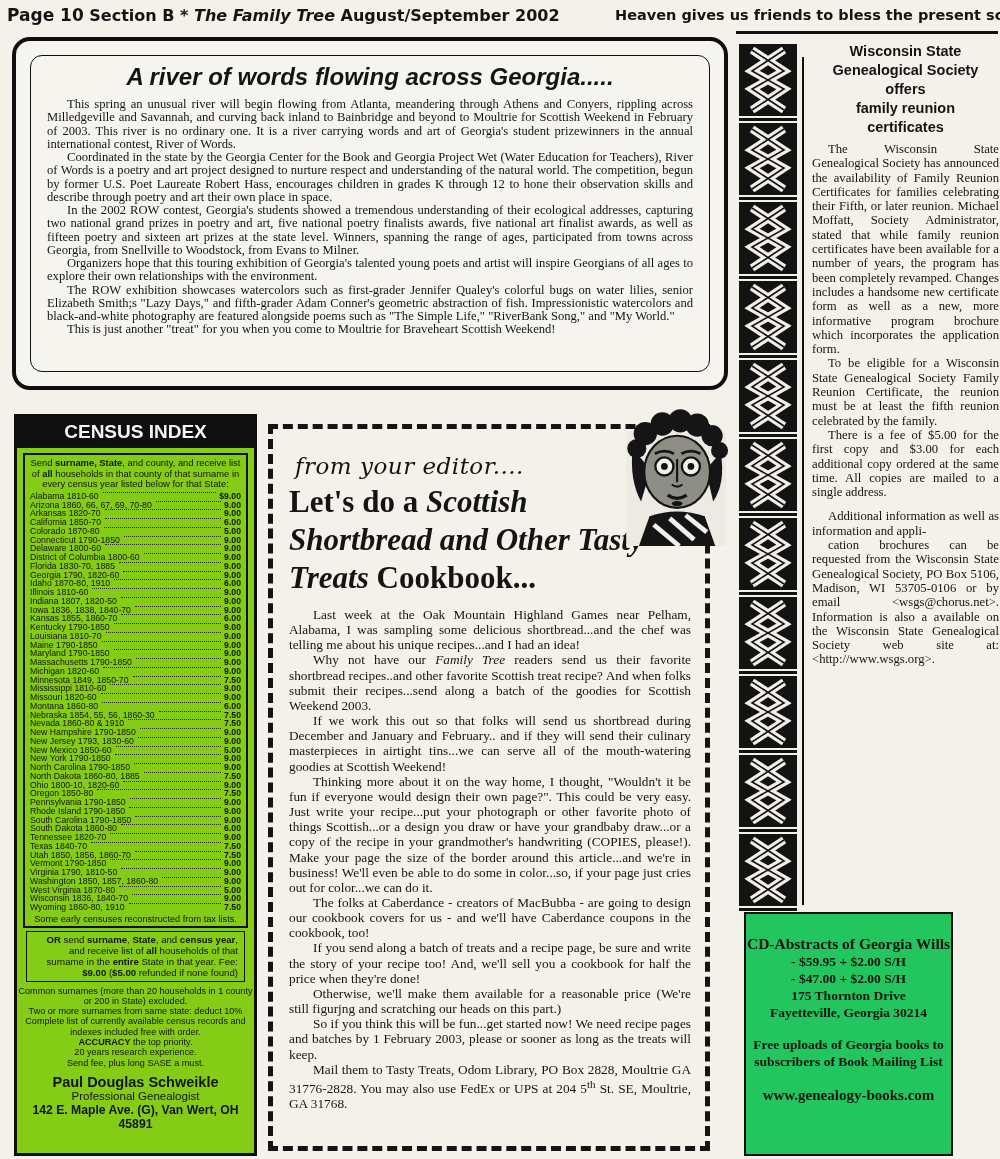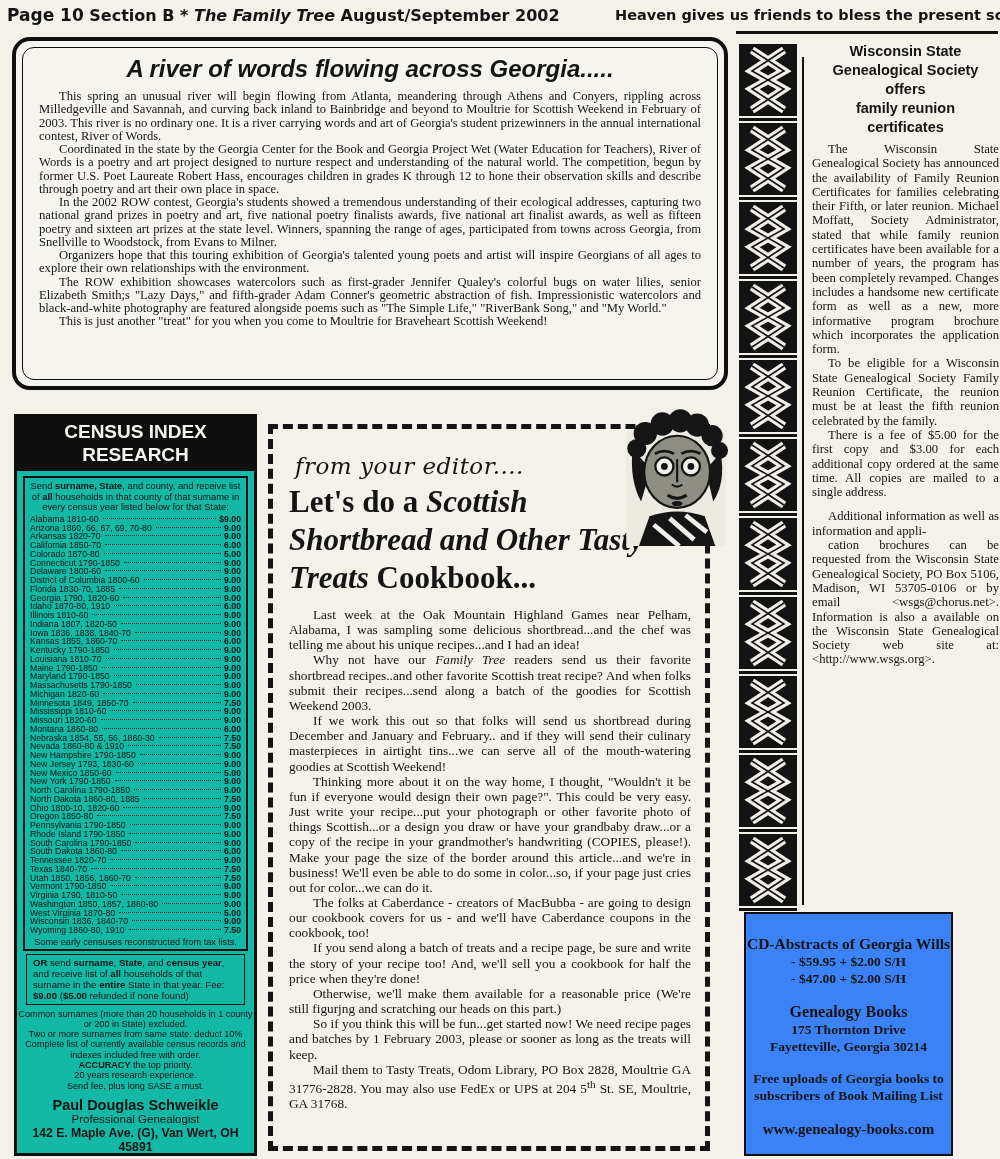--- a/index.html
+++ b/index.html
@@ -9,36 +9,36 @@
 
   
   #hdr-left{left:7px;top:5px;font-family:"DejaVu Sans",sans-serif;font-weight:700;font-size:16px;white-space:nowrap}
   #hdr-left .pg{font-size:17px}
   #hdr-left .sec{font-weight:600}
   #hdr-left .pub{font-style:italic}
   #motto{left:615px;top:7px;font-family:"DejaVu Sans",sans-serif;font-weight:700;font-size:14.5px;white-space:nowrap}
   #hdr-rule{left:736px;top:31px;width:262px;height:3px;background:#111}
 
   
-  #river-box{left:12px;top:37px;width:716px;height:353px;border:4px solid #0f0f0f;border-radius:18px;background:#f6f4ee;padding:6px}
+  #river-box{left:12px;top:37px;width:716px;height:353px;border:4px solid #0f0f0f;border-radius:18px;background:#f6f4ee;padding:14px}
   #river-inner{border:1.5px solid #0f0f0f;border-radius:12px;height:100%;padding:5px 16px 4px;overflow:hidden}
   #river-title{text-align:center;font-family:"Liberation Sans",sans-serif;font-style:italic;font-weight:700;font-size:24px;margin:2px 0 7px}
   .river-p{font-size:12.6px;line-height:13.25px;text-align:justify;text-indent:20px}
 
   
-  #census{left:14px;top:414px;width:243px;height:742px;border:3px solid #0f0f0f;background:#14b8a6;overflow:hidden}
+  #census{left:14px;top:414px;width:243px;height:742px;border:3px solid #0f0f0f;background:#84cc16;overflow:hidden}
   #census-head{background:#0f0f0f;color:#f6f4ee;text-align:center;font-family:"Liberation Sans",sans-serif;font-weight:700;font-size:19px;line-height:23px;padding:3px 0 5px}
   #census-list{border:2px solid #0f0f0f;margin:5px 6px 3px;padding:3px 5px 2px}
   #census-intro{font-family:"Liberation Sans",sans-serif;font-size:9.4px;line-height:10.6px;text-align:center;margin-bottom:2px}
-  .crow{display:flex;align-items:center;font-family:"Liberation Sans",sans-serif;font-size:8.7px;line-height:8.75px}
+  .crow{display:flex;align-items:flex-start;font-family:"Liberation Sans",sans-serif;font-size:8.7px;line-height:8.75px}
   .crow .st{white-space:nowrap}
   .crow .dots{flex:1;border-bottom:1.3px dotted #2a2a2a;margin:0 3px 1.5px 4px}
   .crow .pr{font-weight:700}
   #census-foot{font-family:"Liberation Sans",sans-serif;font-size:9.2px;margin-top:2px;text-align:center}
-  #orbox{border:1.5px solid #0f0f0f;margin:3px 9px;padding:2px 6px;font-family:"Liberation Sans",sans-serif;font-size:9.6px;line-height:11.2px;text-align:left}
+  #orbox{border:1.5px solid #0f0f0f;margin:3px 9px;padding:2px 6px;font-family:"Liberation Sans",sans-serif;font-size:9.6px;line-height:11.2px;text-align:right}
   #census-notes{font-family:"Liberation Sans",sans-serif;font-size:9.1px;line-height:10.3px;text-align:center;margin-top:4px}
   #census-name{font-family:"Liberation Sans",sans-serif;font-weight:700;font-size:14.5px;text-align:center;margin-top:6px}
   #census-prof{font-family:"Liberation Sans",sans-serif;font-size:11.5px;text-align:center}
   #census-addr{font-family:"Liberation Sans",sans-serif;font-weight:700;font-size:12.2px;text-align:center;margin-top:1px}
 
   
   #editor{left:268px;top:424px;width:442px;height:727px;border:5px dashed #141414;padding:8px 14px 6px 16px;overflow:hidden}
   #kicker{font-family:"DejaVu Serif",serif;font-style:italic;font-size:23px;letter-spacing:.5px;margin:16px 0 4px 6px}
   #headline{font-family:"Liberation Serif",serif;font-weight:700;font-size:31px;line-height:38px;margin:2px 40px 10px 0}
   .ed-p{font-size:13.3px;line-height:15.15px;text-align:justify;text-indent:24px}
@@ -51,21 +51,21 @@
   #vline{left:802px;top:57px;width:2px;height:848px;background:#111}
 
   
   #wis{left:812px;top:42px;width:187px;height:866px;overflow:hidden}
   #wis-title{font-family:"Liberation Sans",sans-serif;font-weight:700;font-size:14.5px;line-height:19px;text-align:center;margin-bottom:5px}
   #wis-body p{font-size:12.7px;line-height:14.3px;text-align:justify;text-indent:16px}
   #wis-body p:nth-child(4){margin-top:10px}
   #wis-body p:nth-child(6){text-indent:0}
 
   
-  #books{left:744px;top:912px;width:209px;height:244px;border:2px solid #0f0f0f;background:#3b82f6;text-align:center;padding-top:20px;overflow:hidden}
+  #books{left:744px;top:912px;width:209px;height:244px;border:2px solid #0f0f0f;background:#22c55e;text-align:center;padding-top:20px;overflow:hidden}
   .bk-t{font-weight:700;font-size:15.5px;line-height:19px}
   .bk-p{font-weight:700;font-size:13.5px;line-height:17px}
   .bk-name{font-weight:700;font-size:16px;line-height:19px;margin-top:15px}
   .bk-a{font-weight:700;font-size:13.5px;line-height:17px}
   .bk-free{font-weight:700;font-size:13.5px;line-height:17px}
   .mt{margin-top:15px}
   .bk-url{font-weight:700;font-size:15px;margin-top:17px}
 </style>
 </head>
 <body>
@@ -109,21 +109,20 @@
         <p class="river-p">Organizers hope that this touring exhibition of Georgia's talented young poets and artist will inspire Georgians of all ages to explore their own relationships with the environment.</p>
         <p class="river-p">The ROW exhibition showcases watercolors such as first-grader Jennifer Qualey's colorful bugs on water lilies, senior Elizabeth Smith;s "Lazy Days," and fifth-grader Adam Conner's geometric abstraction of fish.  Impressionistic watercolors and black-and-white photography are featured alongside poems such as "The Simple Life," "RiverBank Song," and "My World."</p>
         <p class="river-p">This is just another "treat" for you when you come to Moultrie for Braveheart Scottish Weekend!</p>
       </div>
   </div>
 </section>
 
 <aside class="abs" id="census">
   <div id="census-head">
     <div>CENSUS INDEX</div>
-    <div>RESEARCH</div>
   </div>
   <div id="census-list">
     <div id="census-intro">Send <b>surname, State</b>, and county, and receive list of <b>all</b> households in that county of that surname in every census year listed below for that State:</div>
     <div>
 
     <div class="crow">
         <span class="st">Alabama 1810-60</span>
         <span class="dots"></span>
         <span class="pr">$9.00</span>
       </div>
@@ -515,19 +514,18 @@
       <p>There is a fee of $5.00 for the first copy and $3.00 for each additional copy ordered at the same time.  All copies are mailed to a single address.</p>
       <p>Additional information as well as information and appli-</p>
       <p>cation brochures can be requested from the Wisconsin State Genealogical Society, PO Box 5106, Madison, WI 53705-0106 or by email &lt;wsgs@chorus.net&gt;.  Information is also a available on the Wisconsin State Genealogical Society web site at: &lt;http://www.wsgs.org&gt;.</p>
     </div>
 </section>
 
 <aside class="abs" id="books">
   <div class="bk-t">CD-Abstracts of Georgia Wills</div>
   <div class="bk-p">-  $59.95 + $2.00 S/H</div>
   <div class="bk-p">- $47.00 + $2.00 S/H</div>
-  <div class="bk-name">Genealogy Books</div>
   <div class="bk-a">175 Thornton Drive</div>
   <div class="bk-a">Fayetteville, Georgia 30214</div>
   <div class="bk-free mt">Free uploads of Georgia books to</div>
   <div class="bk-free">subscribers of Book Mailing List</div>
   <div class="bk-url">www.genealogy-books.com</div>
 </aside>
 
 </body></html>

